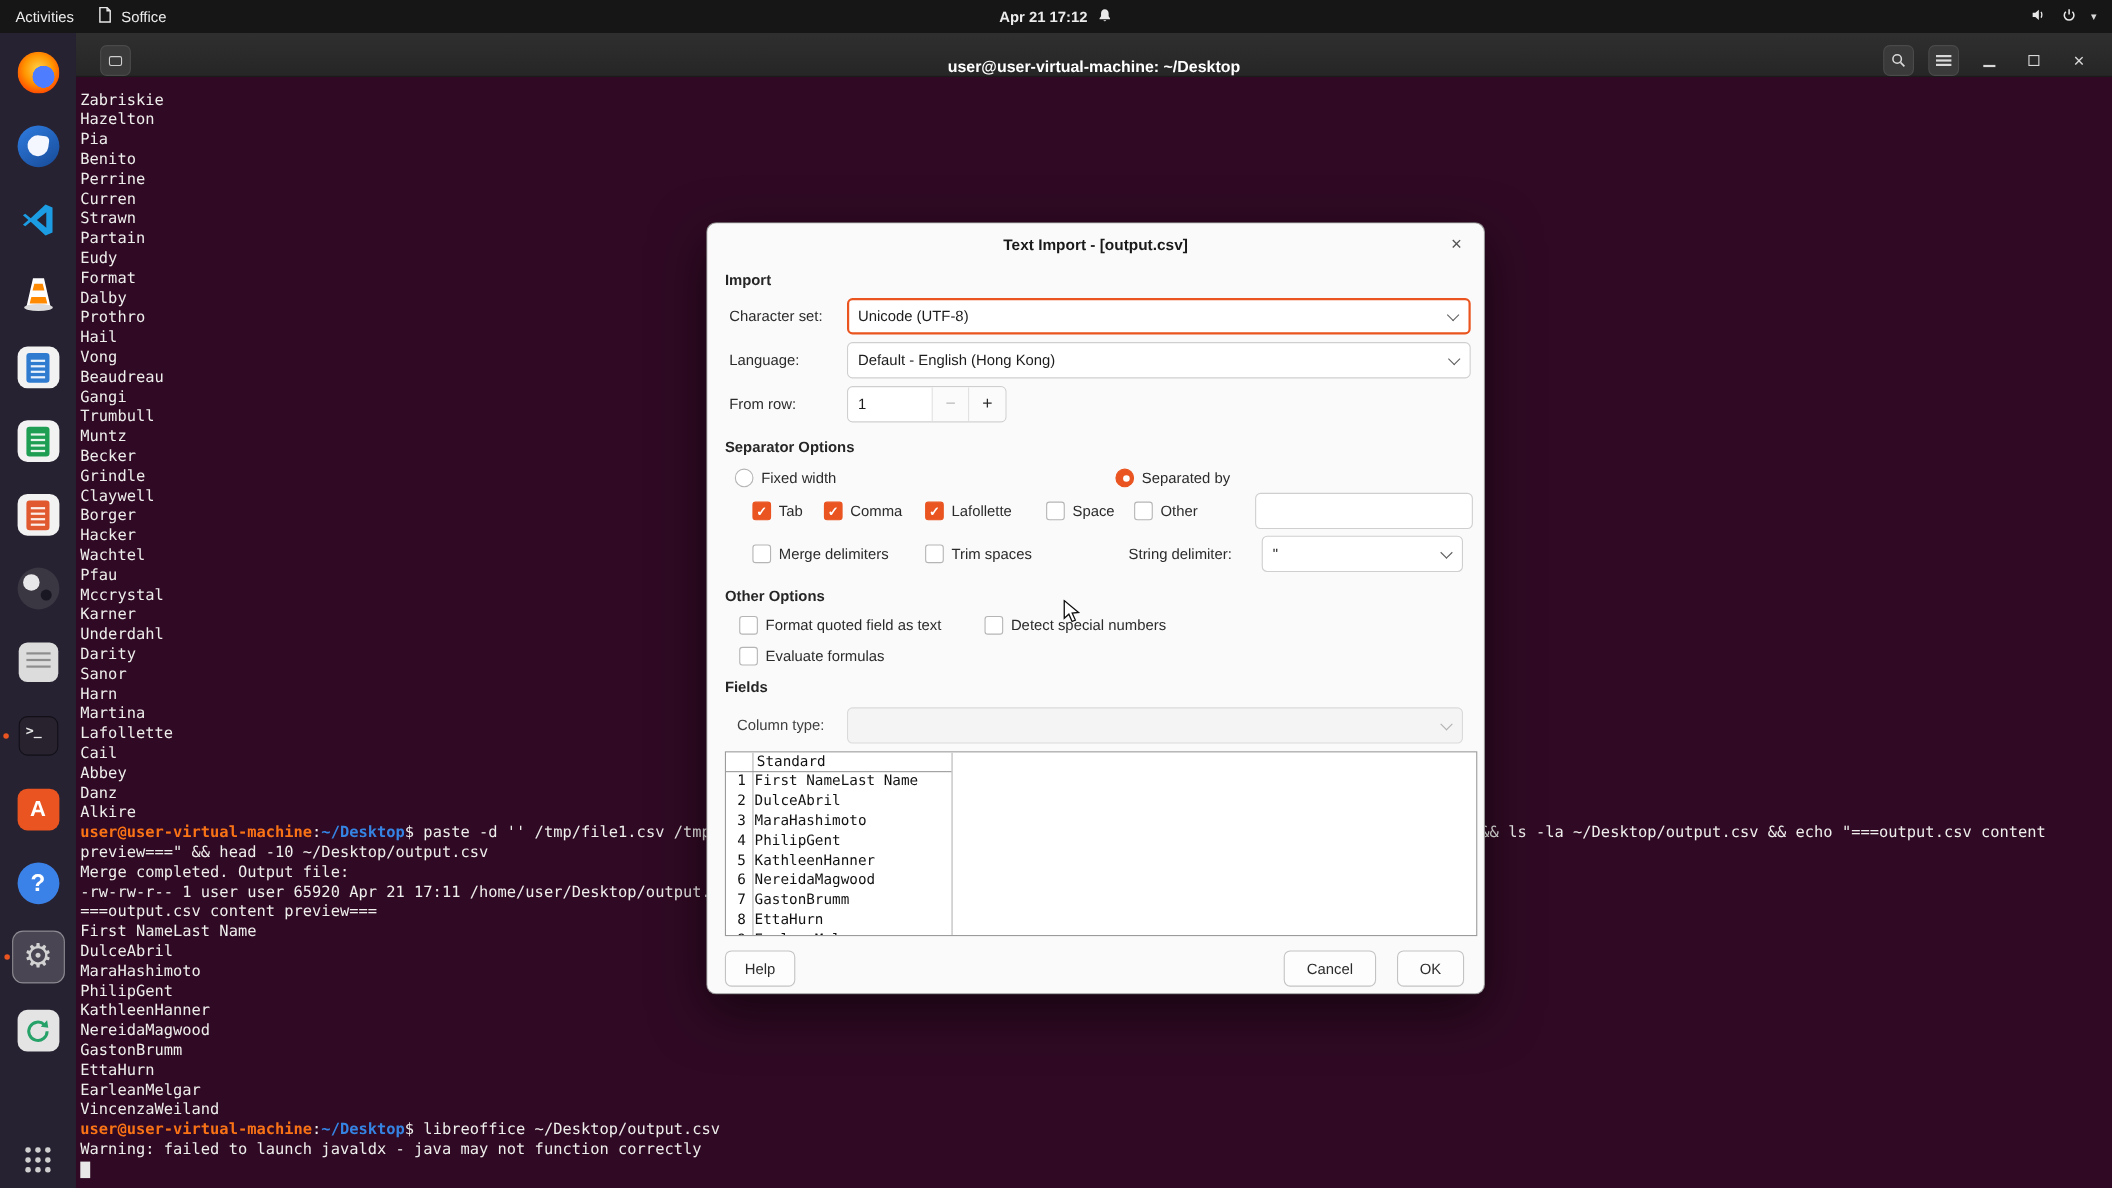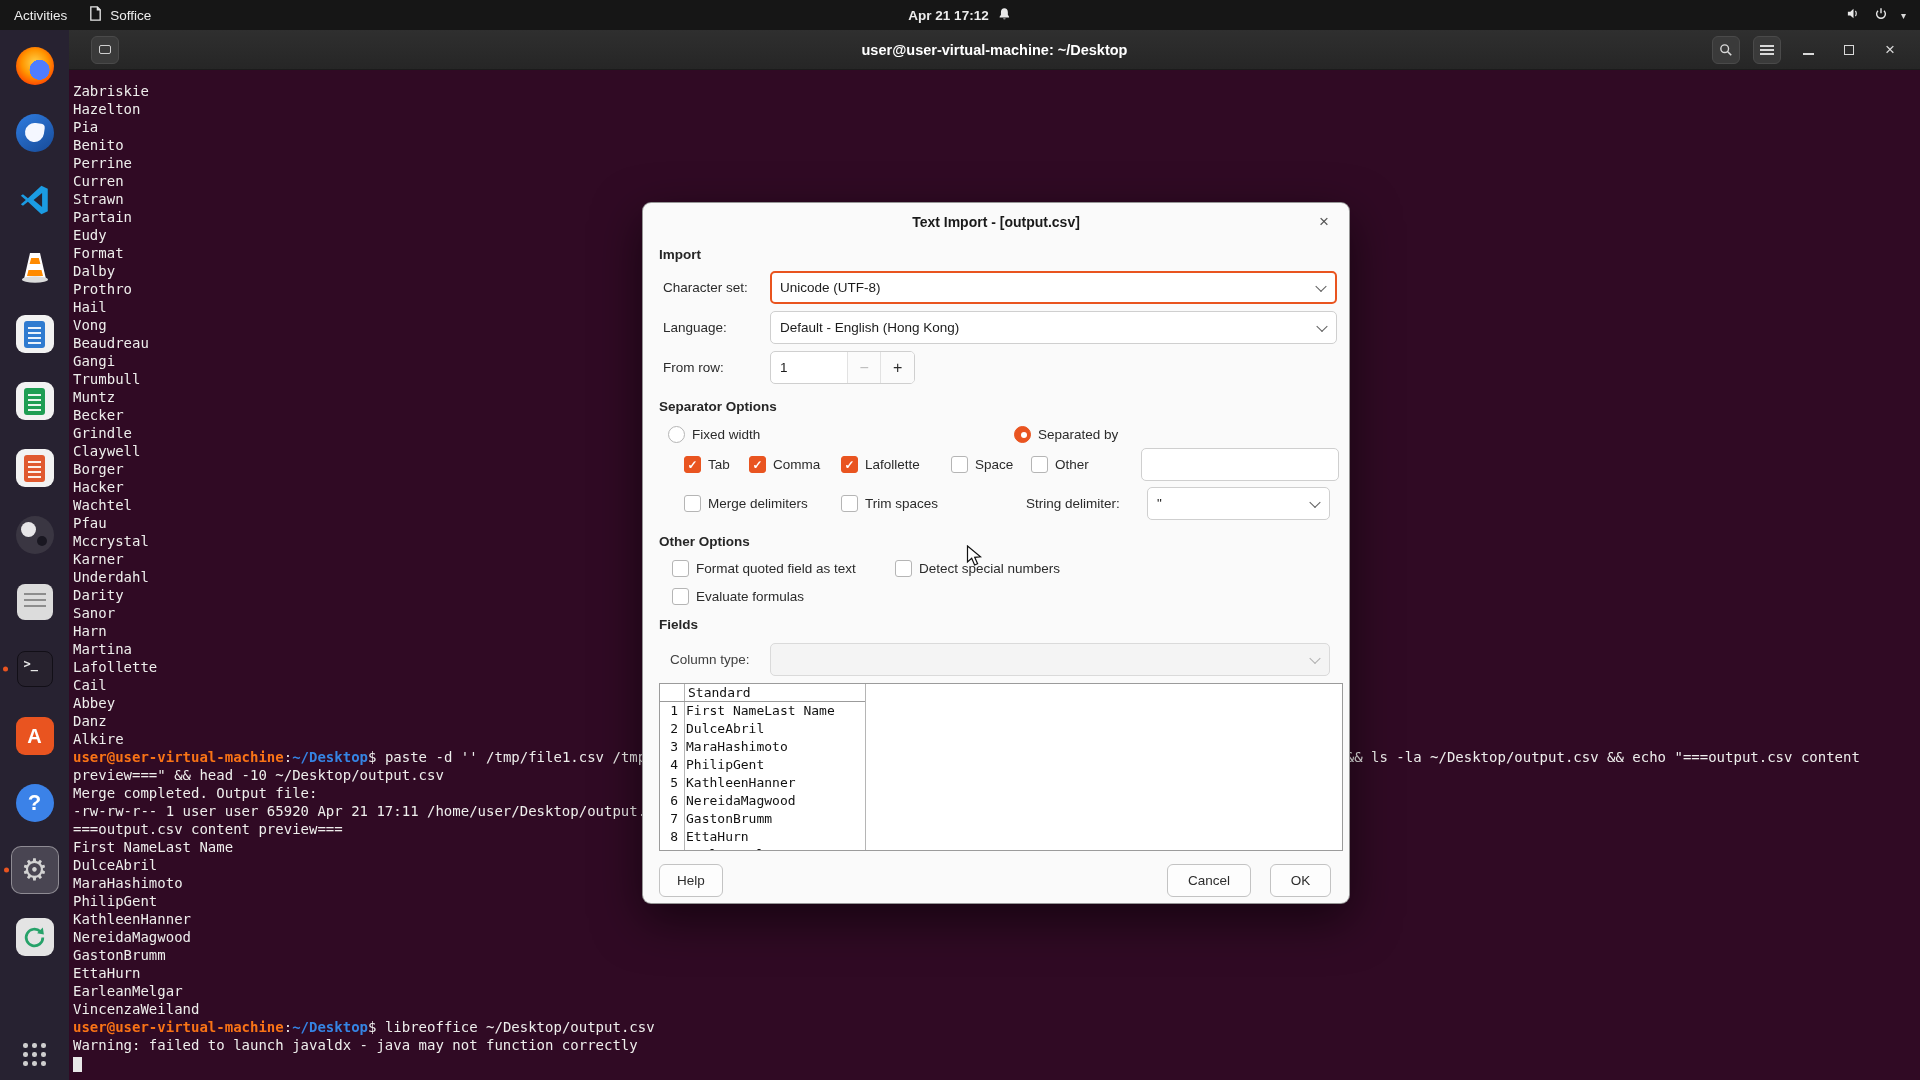--- a/index.html
+++ b/index.html
@@ -42,21 +42,21 @@
   .ic-help{width:38px;height:38px;border-radius:50%;background:#3b82e8;color:#fff;display:flex;align-items:center;justify-content:center;font-weight:bold;font-size:22px}
   .ic-gear{font-size:30px;color:#d2d2d2;line-height:1}
   .ic-upd{width:38px;height:38px;border-radius:9px;background:#e4e4e4;display:flex;align-items:center;justify-content:center}
   .grid9{width:23px;height:23px;display:grid;grid-template-columns:repeat(3,1fr);grid-template-rows:repeat(3,1fr);gap:4px;margin-top:auto}
   .grid9 i{width:4.5px;height:4.5px;border-radius:50%;background:#cfcfcf}
   .dock-bottom{margin-top:auto;margin-bottom:14px}
 
   
   #terminal{position:fixed;left:69px;top:30px;right:0;bottom:0;background:#300a24;z-index:1}
   .t-header{position:absolute;left:0;top:0;right:0;height:40px;background:linear-gradient(#2f2f2f,#262626);
-    border-bottom:1px solid #1b1b1b;display:flex;align-items:center}
+    border-bottom:1px solid #1b1b1b;display:flex;align-items:flex-end}
   .t-title{position:absolute;left:0;right:0;text-align:center;color:#fff;font-weight:bold;font-size:14.5px}
   .th-left{margin-left:22px;z-index:2}
   .th-btn{width:28px;height:28px;border-radius:6px;background:#3a3a3a;border:1px solid #4a4a4a;
     display:flex;align-items:center;justify-content:center;color:#d9d9d9}
   .th-right{margin-left:auto;display:flex;align-items:center;gap:13px;margin-right:16px;z-index:2}
   .win-min{width:11px;height:2px;background:#d9d9d9;margin-top:9px}
   .win-restore{width:10px;height:10px;border:1.5px solid #d9d9d9}
   .win-close{color:#d9d9d9;font-size:17px;line-height:1}
   .win-frame-ico{width:12px;height:9px;border:1.5px solid #cfcfcf;border-radius:2px}
   .hamb{width:14px;height:2px;background:#d9d9d9;box-shadow:0 -4px 0 #d9d9d9,0 4px 0 #d9d9d9}

